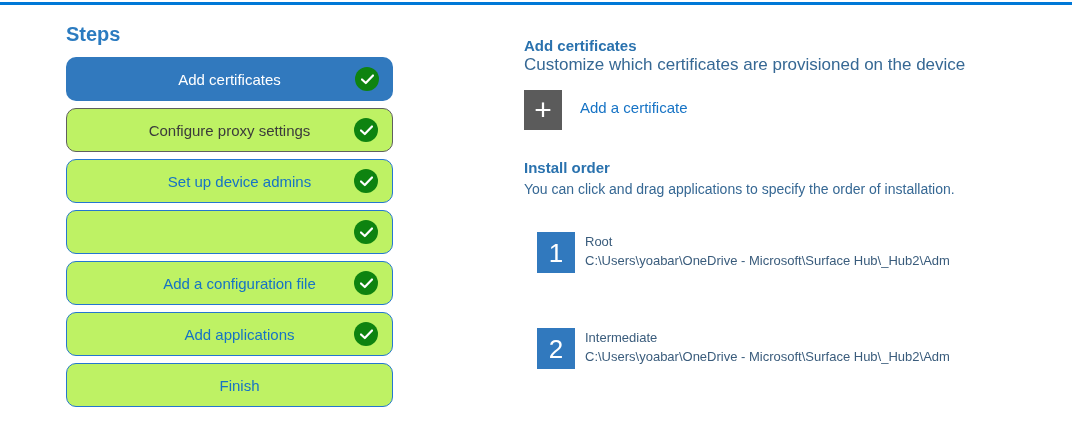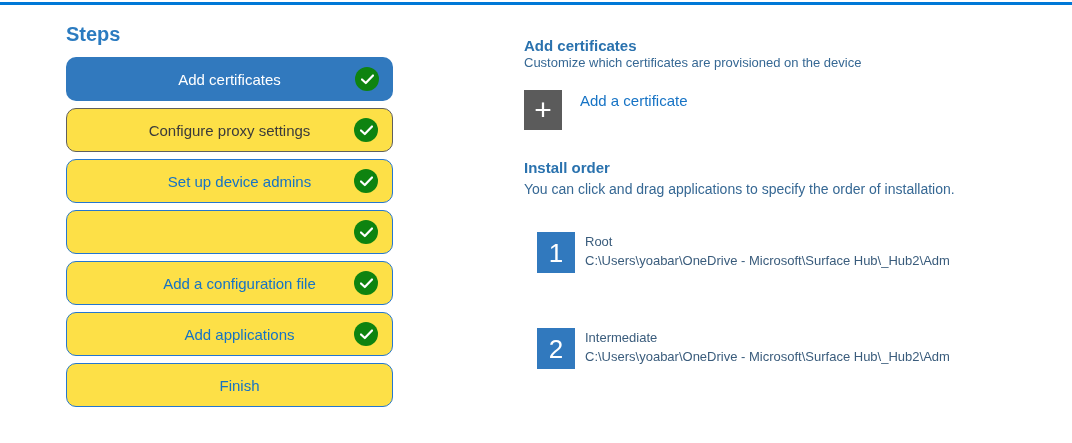--- a/index.html
+++ b/index.html
@@ -23,41 +23,41 @@
     width:1072px;height:443px;position:relative;overflow:hidden;
     background:#ffffff;font-family:"Liberation Sans", sans-serif;
   }
   .topline{position:absolute;top:2px;left:0;width:100%;height:3px;background:var(--topline);}
   
   .steps-title{position:absolute;left:66px;top:23px;font-size:20px;font-weight:bold;color:var(--steps-title-blue);text-align:center;}
   .steps-list{position:absolute;left:66px;top:57px;width:327px;}
   .step-btn{
     position:relative;height:44px;margin-bottom:7px;border-radius:10px;
     display:flex;align-items:center;justify-content:center;
-    font-size:15px;background:#fde047;
+    font-size:15px;background:#bef264;
   }
   .step-btn.active{background:var(--active-bg);color:#ffffff;}
   .step-btn.hover{border:1px solid var(--gray-border);color:var(--gray-text);}
   .step-btn.normal{border:1px solid var(--outline-blue);color:var(--link-blue);padding-left:20px;}
   .check{
     position:absolute;right:14px;top:50%;transform:translateY(-50%);
     width:24px;height:24px;border-radius:50%;background:var(--green);
     display:flex;align-items:center;justify-content:center;
   }
   
   .content{position:absolute;left:524px;top:0;width:540px;}
   .c-heading{position:absolute;top:37px;left:0;font-size:15px;font-weight:bold;color:var(--heading-blue);white-space:nowrap;}
-  .c-sub{position:absolute;top:55px;left:0;font-size:13px;color:var(--body-blue);white-space:nowrap;}
+  .c-sub{position:absolute;top:55px;left:0;font-size:17px;color:var(--body-blue);white-space:nowrap;}
   .add-row{position:absolute;top:90px;left:0;display:flex;align-items:flex-start;cursor:pointer;}
   .plus-tile{
     width:38px;height:40px;background:var(--tile-gray);color:#ffffff;
     display:flex;align-items:center;justify-content:center;
     font-size:30px;font-weight:400;line-height:1;flex:0 0 auto;
   }
-  .add-label{margin-left:18px;margin-top:2px;font-size:15px;color:var(--link-blue);white-space:nowrap;}
+  .add-label{margin-left:18px;margin-top:9px;font-size:15px;color:var(--link-blue);white-space:nowrap;}
   .io-heading{position:absolute;top:159px;left:0;font-size:15px;font-weight:bold;color:var(--heading-blue);white-space:nowrap;}
   .io-desc{position:absolute;top:181px;left:0;font-size:14px;color:var(--body-blue);white-space:nowrap;text-align:right;}
   .io-item{position:absolute;left:13px;display:flex;align-items:flex-start;cursor:grab;}
   .num-tile{
     width:38px;height:41px;background:var(--tile-blue);color:#ffffff;
     display:flex;align-items:center;justify-content:center;
     font-size:26px;line-height:1;flex:0 0 auto;
   }
   .io-text{margin-left:10px;font-size:13px;color:var(--item-text);line-height:19px;white-space:nowrap;}
 </style>

